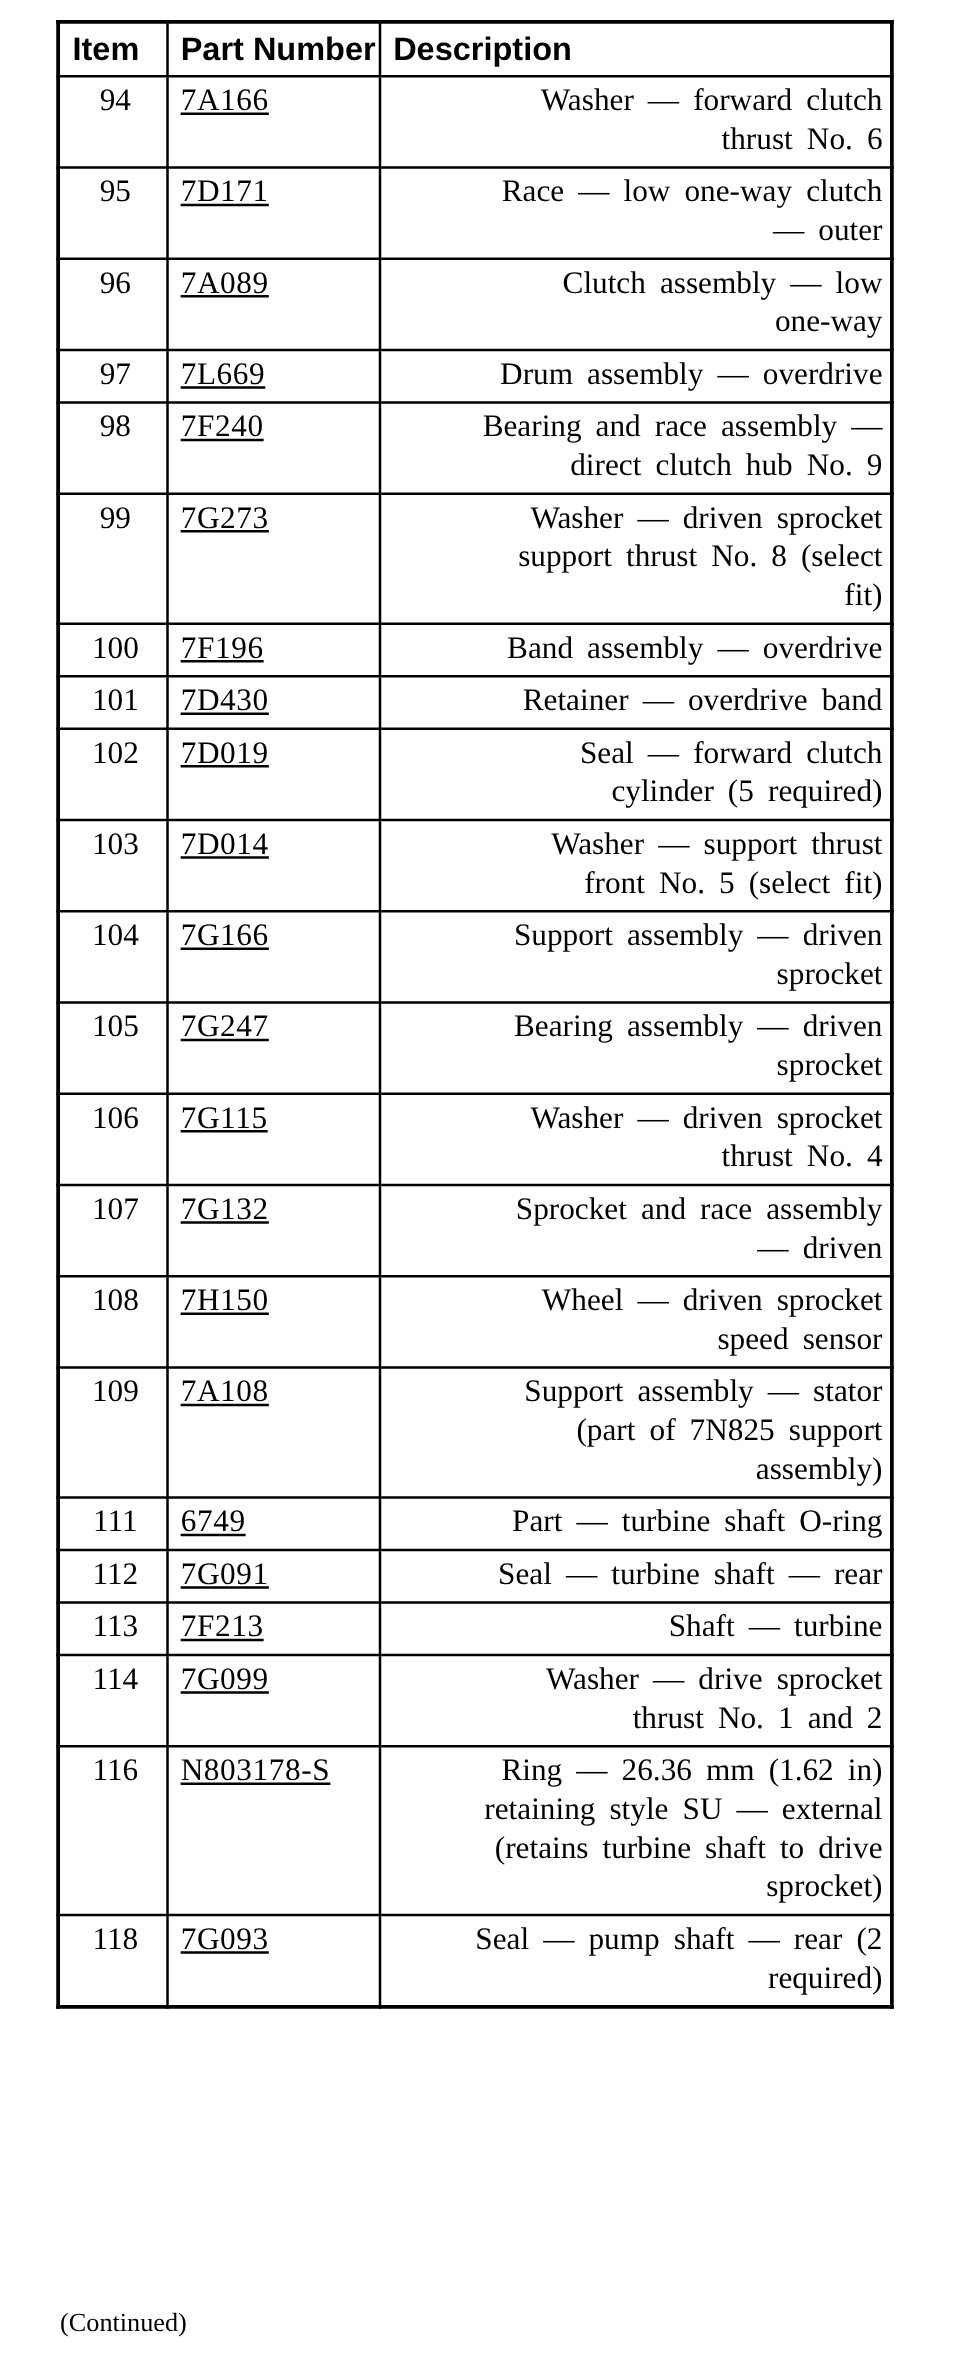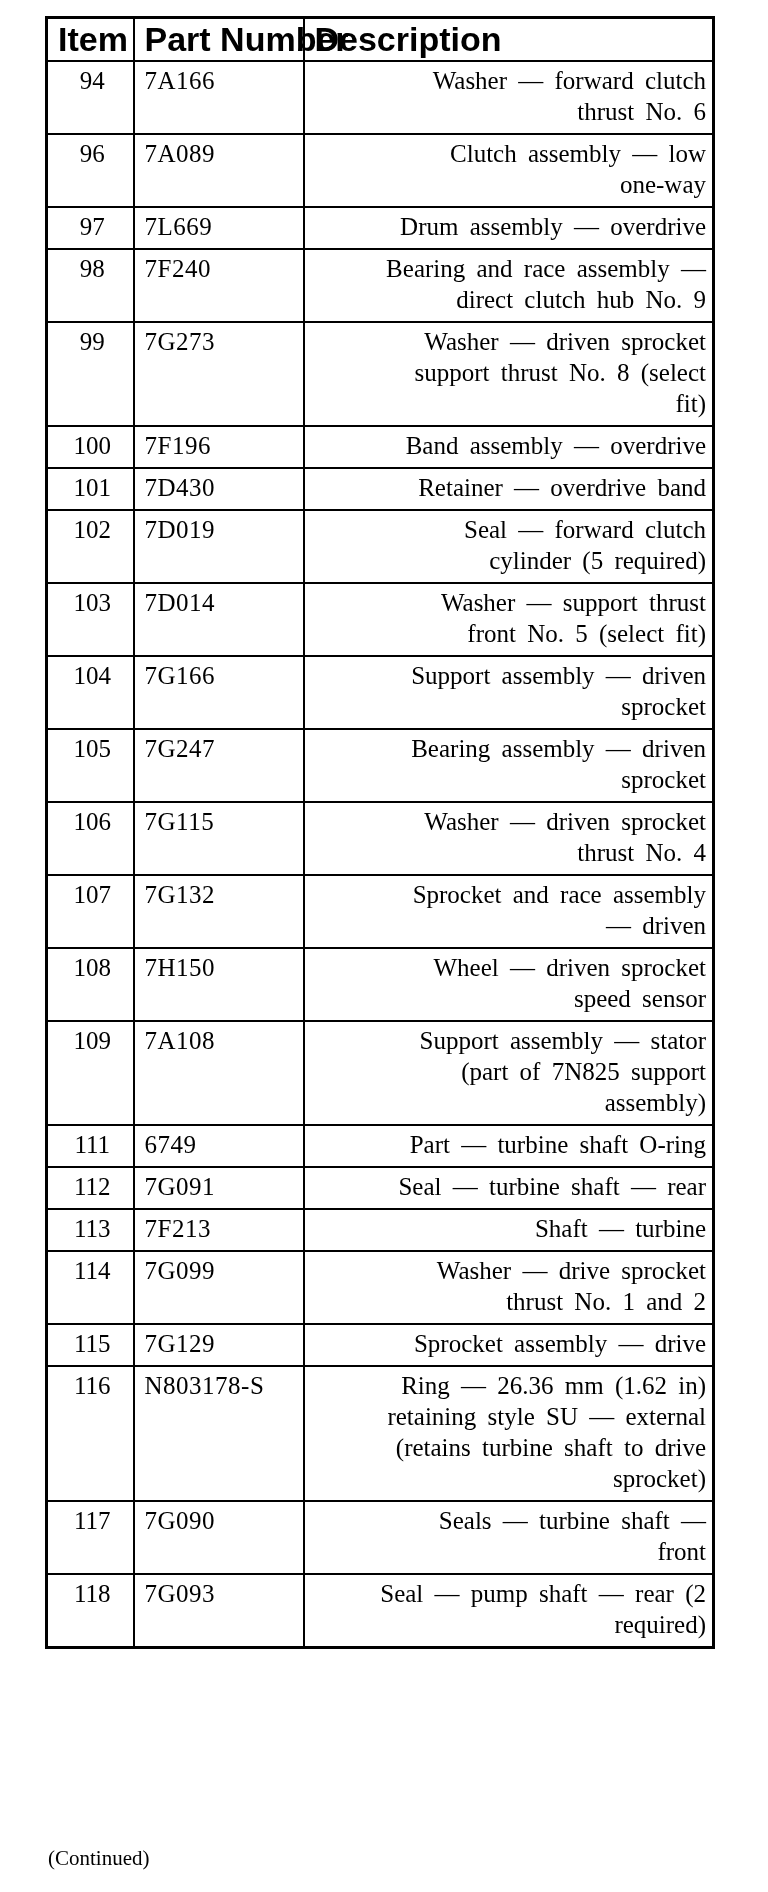--- a/index.html
+++ b/index.html
@@ -33,40 +33,41 @@
     border: 2px solid #000000;
     vertical-align: top;
     background: #ffffff;
   }
   table.parts-table {
     border: 3px solid #000000;
   }
   table.parts-table th {
     font-family: "Liberation Sans", sans-serif;
     font-weight: bold;
-    font-size: 34px;
+    font-size: 26px;
     line-height: 30px;
     text-align: left;
     padding: 5px 6px 6px 10px;
     white-space: nowrap;
   }
   table.parts-table td {
     font-size: 25px;
     line-height: 31px;
     padding: 3px 6px 6px 10px;
   }
   td.cell-item {
     text-align: center;
     padding-left: 2px;
     padding-right: 8px;
     margin-top: 16px;
   }
   td.cell-part {
     text-align: left;
     letter-spacing: 0.5px;
+    text-decoration: underline;
   }
   td.cell-desc {
     text-align: right;
     white-space: pre-line;
     word-spacing: 5px;
     padding-right: 14px;
   }
   .continued-note {
     position: absolute;
     left: 48px;
@@ -96,20 +97,26 @@
     </thead>
     <tbody id="parts-tbody">
 
     <tr>
           <td class="cell-item">94</td>
           <td class="cell-part">7A166</td>
           <td class="cell-desc">Washer — forward clutch
 thrust No. 6</td>
         </tr>
         <tr>
+          <td class="cell-item">95</td>
+          <td class="cell-part">7D171</td>
+          <td class="cell-desc">Race — low one-way clutch
+— outer</td>
+        </tr>
+        <tr>
           <td class="cell-item">96</td>
           <td class="cell-part">7A089</td>
           <td class="cell-desc">Clutch assembly — low
 one-way</td>
         </tr>
         <tr>
           <td class="cell-item">97</td>
           <td class="cell-part">7L669</td>
           <td class="cell-desc">Drum assembly — overdrive</td>
         </tr>
@@ -198,41 +205,30 @@
         <tr>
           <td class="cell-item">113</td>
           <td class="cell-part">7F213</td>
           <td class="cell-desc">Shaft — turbine</td>
         </tr>
         <tr>
           <td class="cell-item">114</td>
           <td class="cell-part">7G099</td>
           <td class="cell-desc">Washer — drive sprocket
 thrust No. 1 and 2</td>
-        </tr>
-        <tr>
-          <td class="cell-item">115</td>
-          <td class="cell-part">7G129</td>
-          <td class="cell-desc">Sprocket assembly — drive</td>
         </tr>
         <tr>
           <td class="cell-item">116</td>
           <td class="cell-part">N803178-S</td>
           <td class="cell-desc">Ring — 26.36 mm (1.62 in)
 retaining style SU — external
 (retains turbine shaft to drive
 sprocket)</td>
         </tr>
         <tr>
-          <td class="cell-item">117</td>
-          <td class="cell-part">7G090</td>
-          <td class="cell-desc">Seals — turbine shaft —
-front</td>
-        </tr>
-        <tr>
           <td class="cell-item">118</td>
           <td class="cell-part">7G093</td>
           <td class="cell-desc">Seal — pump shaft — rear (2
 required)</td>
         </tr>
       </tbody>
   </table>
 
   <div class="continued-note">(Continued)</div>
 

